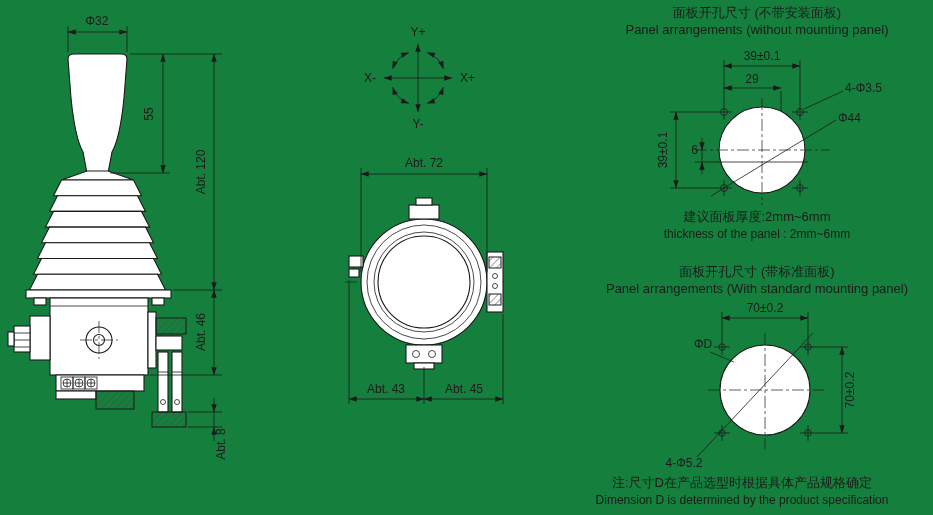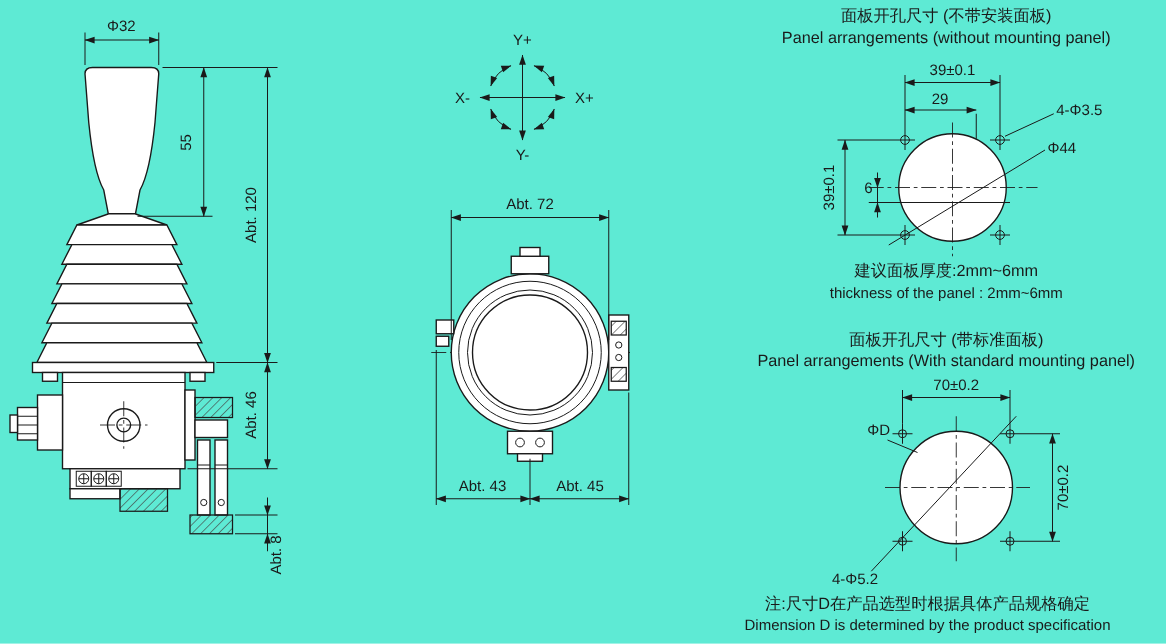--- a/index.html
+++ b/index.html
@@ -1,17 +1,17 @@
 <!DOCTYPE html>
 <html><head>
 <meta charset="utf-8">
 <style>
   html,body{margin:0;padding:0;background:#ffffff;}
   .canvas{
-    position:relative;width:933px;height:515px;background:#5eead4;overflow:hidden;
+    position:relative;width:933px;height:515px;background:#15803d;overflow:hidden;
     font-family:"Liberation Sans","DejaVu Sans",sans-serif;
   }
   svg{position:absolute;left:0;top:0;}
   svg text{
     fill:#1a1a1a;font-size:12px;
     font-family:"Liberation Sans","DejaVu Sans",sans-serif;
   }
   svg text.cjk{font-size:13px;}
   svg text.title{font-size:13px;}
   .part{stroke:#1a1a1a;stroke-width:1.1;fill:#ffffff;}

